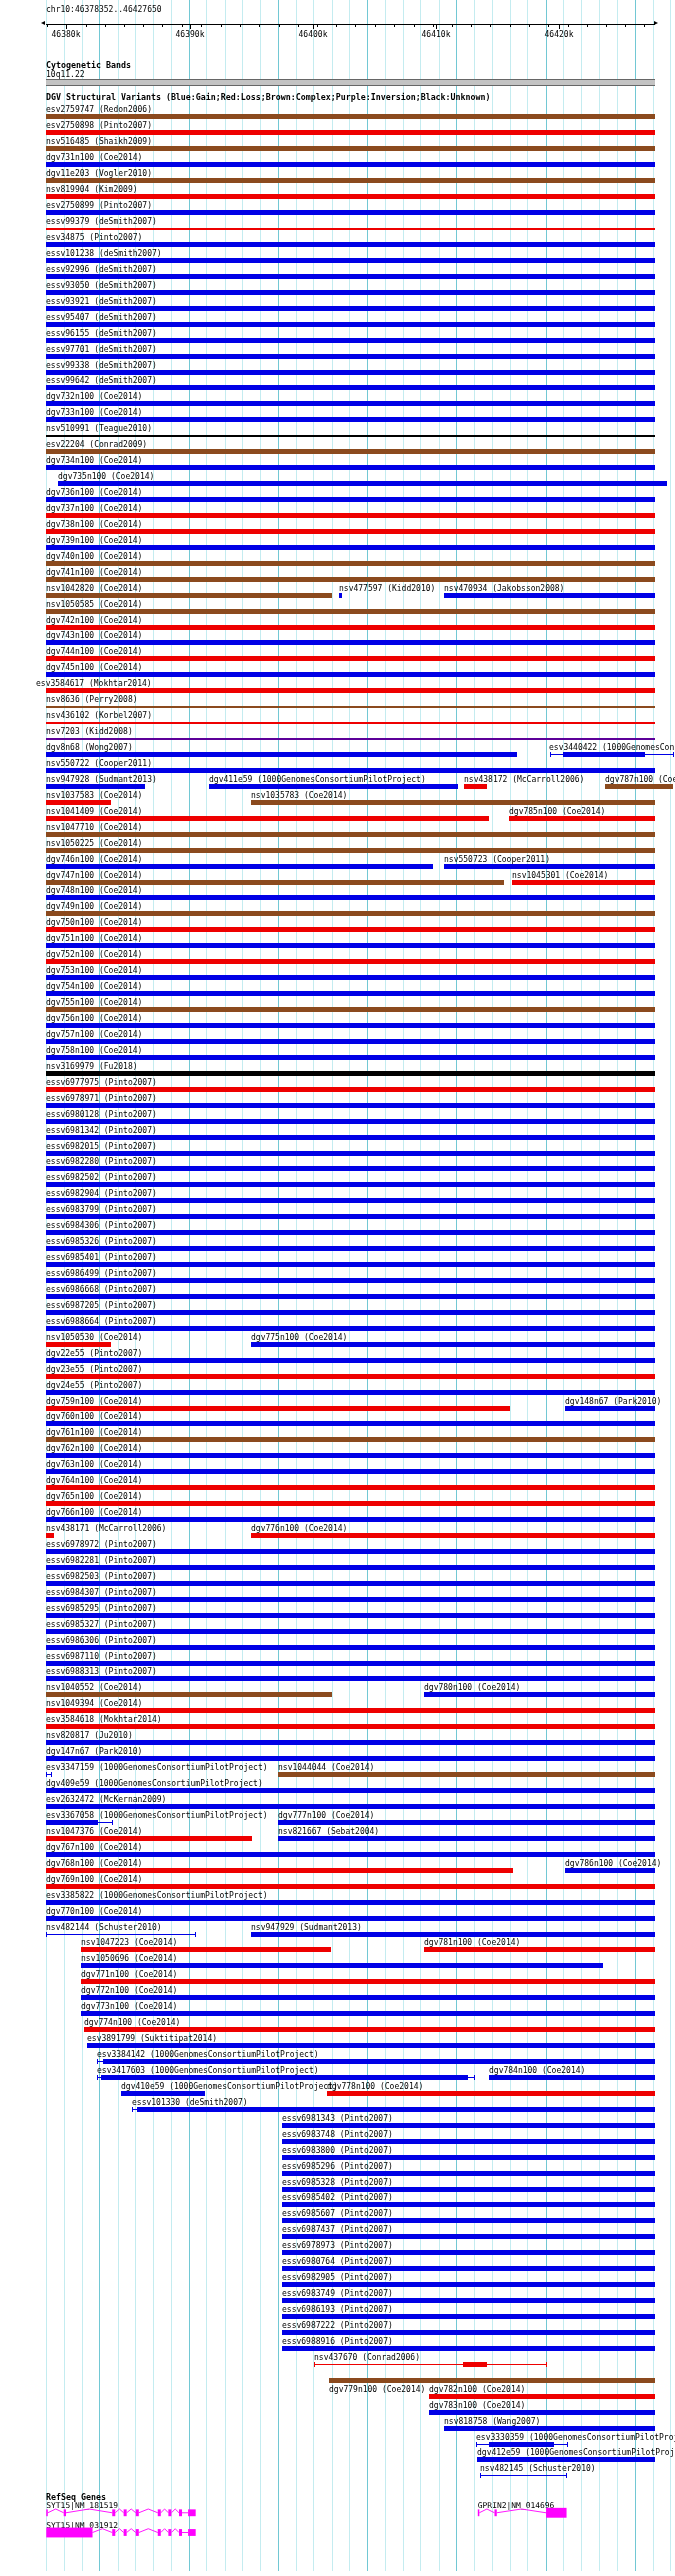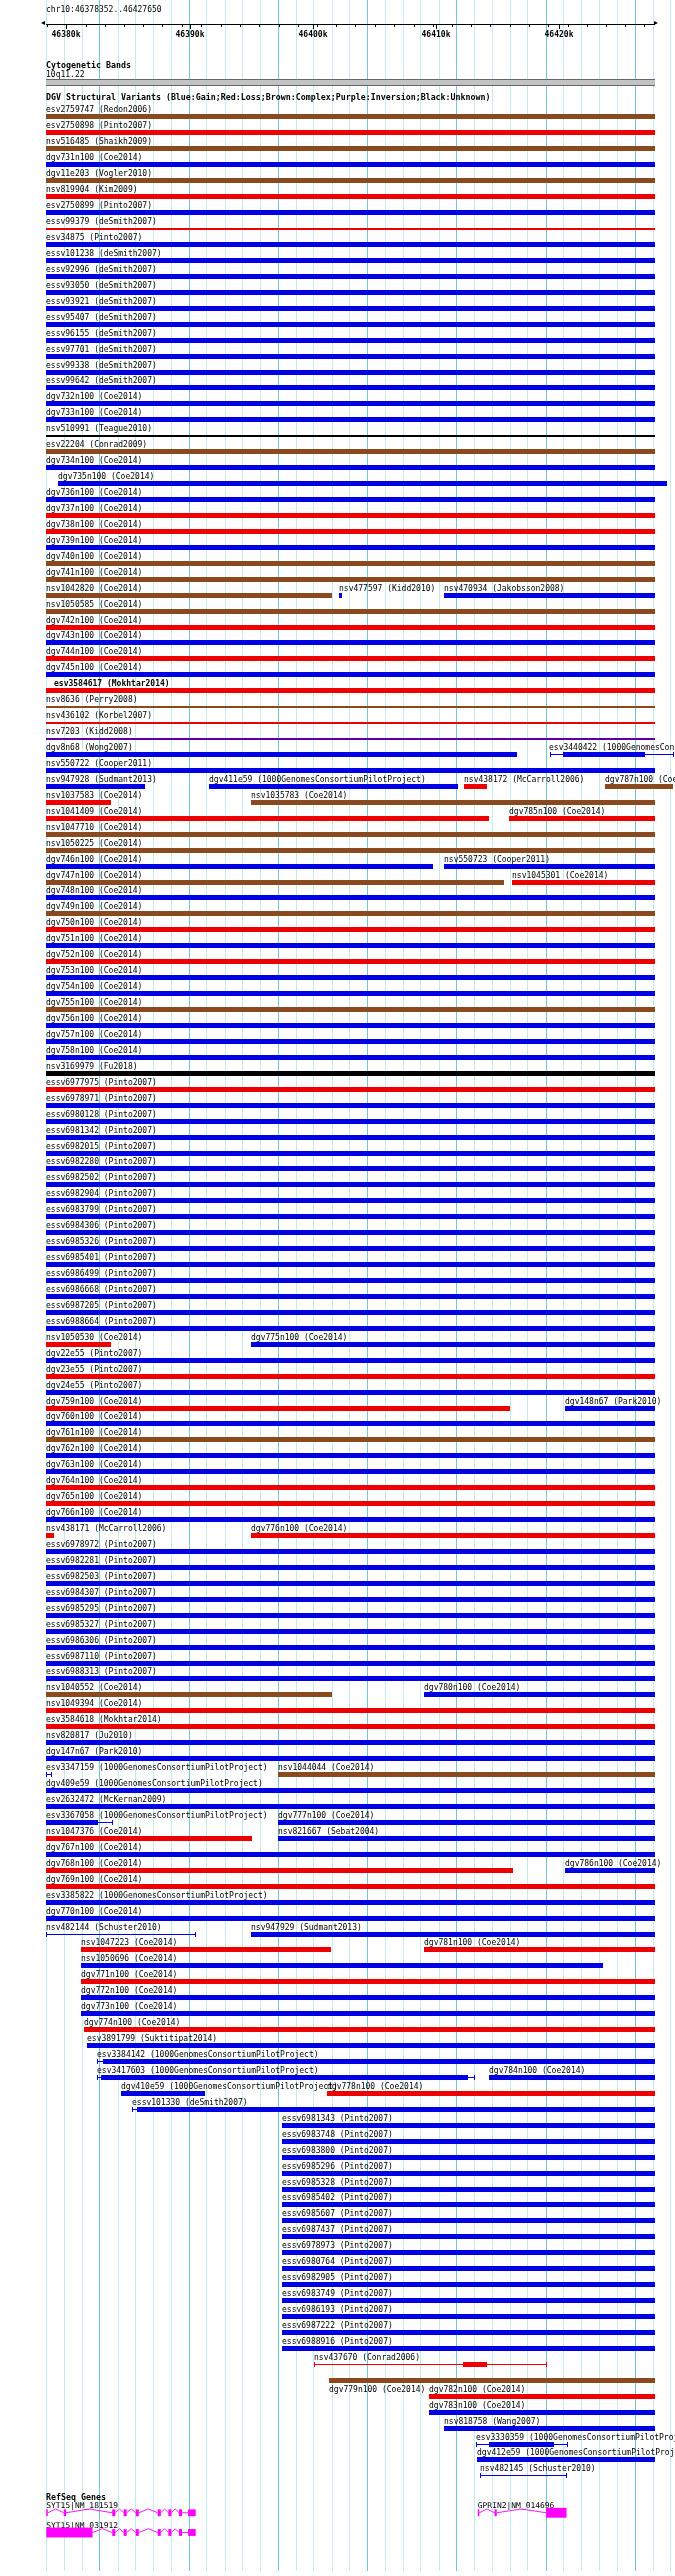--- a/index.html
+++ b/index.html
@@ -5,21 +5,21 @@
   html,body{margin:0;padding:0;}
   body{width:675px;height:2576px;position:relative;background:#ffffff;
        font-family:"DejaVu Sans Mono","Liberation Mono",monospace;font-size:8px;color:#000;
        overflow:hidden;}
   #page{position:absolute;inset:0;overflow:hidden;}
   .lbl{position:absolute;white-space:nowrap;height:9px;line-height:9px;}
   .bold{font-weight:bold;font-size:8.3px;}
   .bar{position:absolute;}
   .gl{position:absolute;top:0;width:0.8px;height:2571px;}
   .tick{position:absolute;background:#000;width:0.8px;}
-  .rlabel{position:absolute;transform:translateX(-50%);height:9px;line-height:9px;font-weight:bold;}
+  .rlabel{position:absolute;transform:translateX(-50%);height:9px;line-height:9px;}
   #cyto-band{position:absolute;background:#c3c3c3;border-top:0.8px solid #666;border-bottom:0.8px solid #666;}
   svg{position:absolute;}
 </style>
 </head>
 <body>
 
 <div id="page">
   <div id="gridlines">
       <div class="gl" style="left: 46px; background: rgb(196, 236, 240);"></div>
       <div class="gl" style="left: 64px; background: rgb(196, 236, 240);"></div>
@@ -258,21 +258,21 @@
       </div>
       <div style="position: absolute; left: 0px; top: 647px; width: 675px; height: 16px;">
         <div class="lbl" style="left: 46px; top: 0px;">dgv744n100 (Coe2014)</div>
         <div class="bar" style="left: 46px; top: 9px; width: 609px; height: 5.3px; background: rgb(238, 0, 0);"></div>
       </div>
       <div style="position: absolute; left: 0px; top: 663px; width: 675px; height: 16px;">
         <div class="lbl" style="left: 46px; top: 0px;">dgv745n100 (Coe2014)</div>
         <div class="bar" style="left: 46px; top: 9px; width: 609px; height: 5.3px; background: rgb(0, 0, 230);"></div>
       </div>
       <div style="position: absolute; left: 0px; top: 679px; width: 675px; height: 16px;">
-        <div class="lbl" style="left: 54px; top: 0px; font-weight: bold;">esv3584617 (Mokhtar2014)</div>
+        <div class="lbl" style="left: 36px; top: 0px;">esv3584617 (Mokhtar2014)</div>
         <div class="bar" style="left: 46px; top: 9px; width: 609px; height: 5.3px; background: rgb(238, 0, 0);"></div>
       </div>
       <div style="position: absolute; left: 0px; top: 695px; width: 675px; height: 16px;">
         <div class="lbl" style="left: 46px; top: 0px;">nsv8636 (Perry2008)</div>
         <div class="bar" style="left: 46px; top: 11.4px; width: 609px; height: 1.5px; background: rgb(139, 74, 30);"></div>
       </div>
       <div style="position: absolute; left: 0px; top: 711px; width: 675px; height: 16px;">
         <div class="lbl" style="left: 46px; top: 0px;">nsv436102 (Korbel2007)</div>
         <div class="bar" style="left: 46px; top: 11.4px; width: 609px; height: 1.5px; background: rgb(238, 0, 0);"></div>
       </div>

